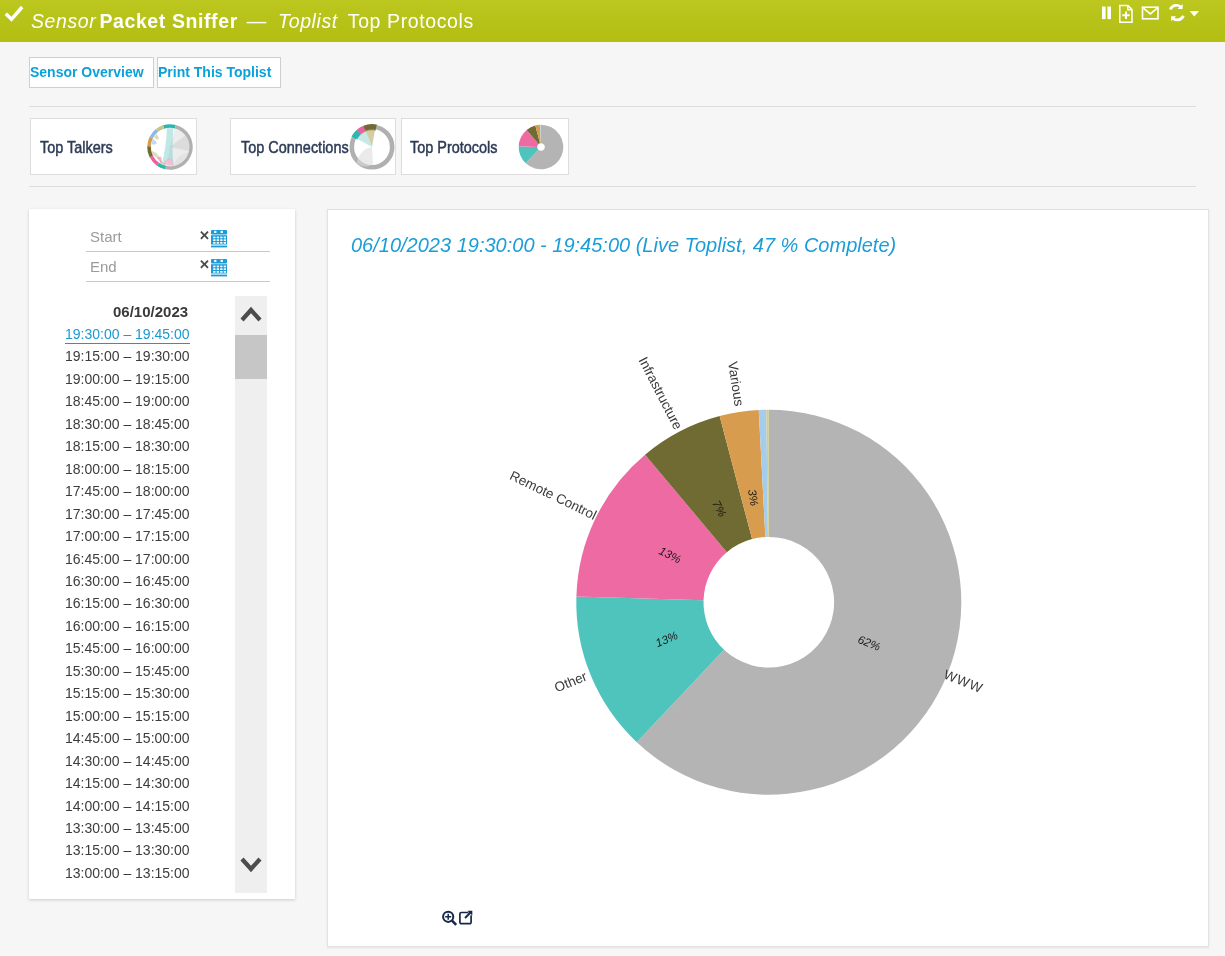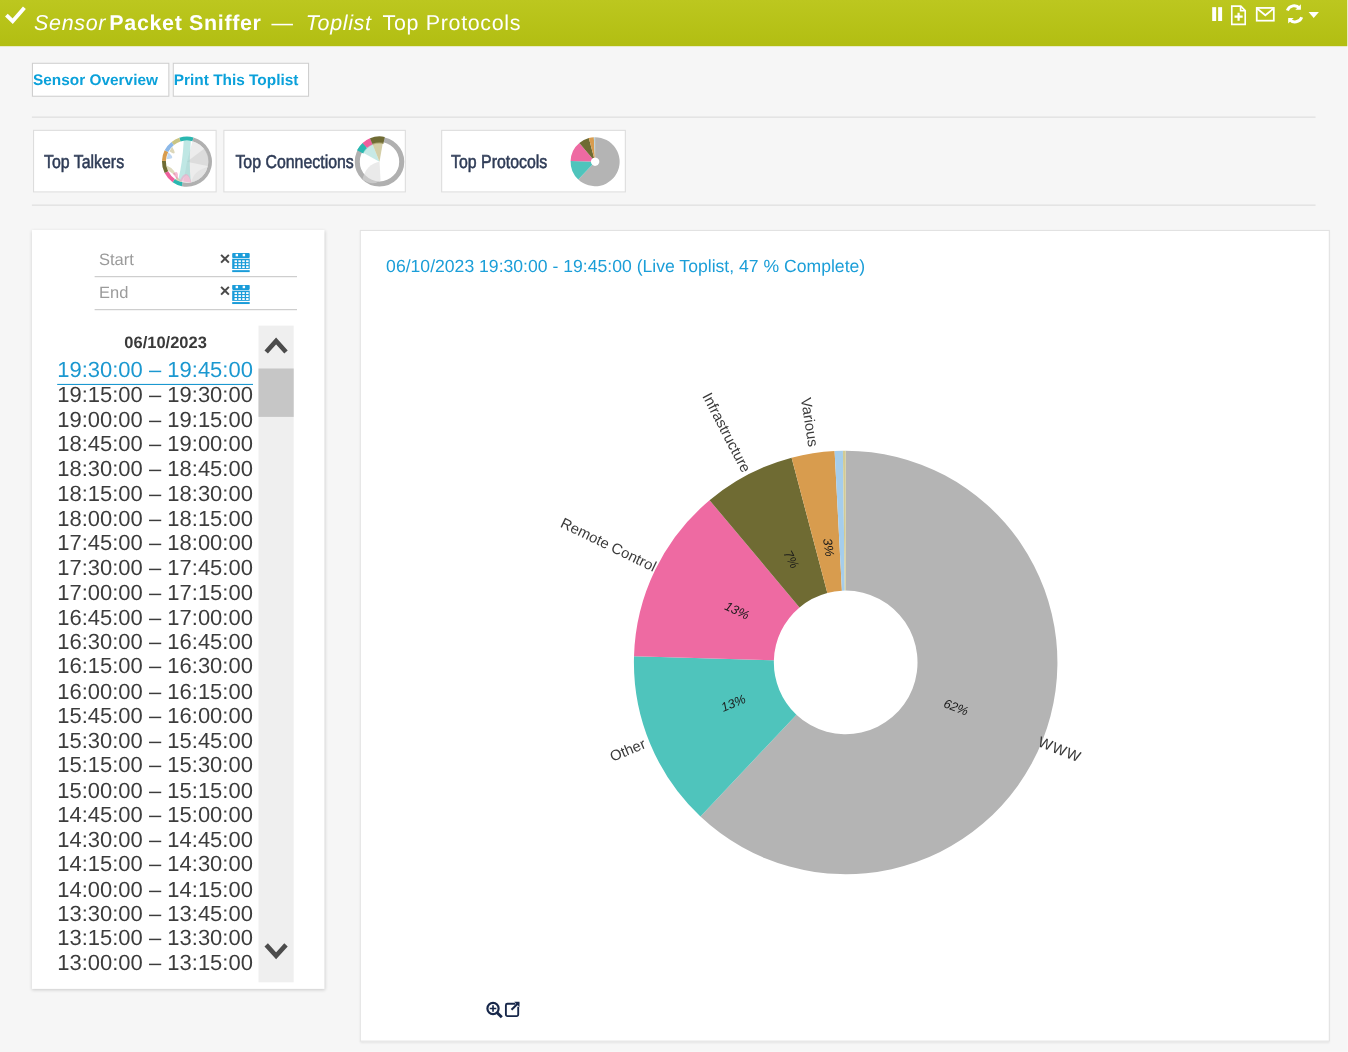--- a/index.html
+++ b/index.html
@@ -5,25 +5,25 @@
 html,body { width:1225px; height:956px; background:#f6f6f6; font-family:"Liberation Sans",sans-serif; overflow:hidden; position:relative; }
 .topbar { position:absolute; left:0; top:0; width:1225px; height:42px; background:linear-gradient(#bcc71f,#b2be12); color:#fff; }
 .tbtext { position:absolute; left:31px; top:0; height:42px; line-height:42px; font-size:19.5px; letter-spacing:0.6px; white-space:nowrap; }
 .btn { position:absolute; top:57px; height:31px; background:#fff; border:1px solid #cfcfcf; color:#0ba1da; font-weight:bold; font-size:14px; text-align:left; line-height:28px; }
 .hr1 { position:absolute; left:29px; width:1167px; height:0; border-top:1px solid #ddd; }
 .card { position:absolute; top:118px; height:57px; background:#fff; border:1px solid #ddd; }
 .cardtitle { position:absolute; top:1px; height:55px; line-height:55px; font-size:17px; font-weight:normal; color:#2e3b56; white-space:nowrap; transform:scaleX(0.85); transform-origin:left center; -webkit-text-stroke:0.5px #2e3b56; }
 .thumb { position:absolute; top:3.7px; width:48px; height:48px; }
 .sidebar { position:absolute; left:29px; top:209px; width:266px; height:690px; background:#fff; box-shadow:0 1px 3px rgba(0,0,0,0.18); }
 .maincard { position:absolute; left:327px; top:209px; width:882px; height:738px; background:#fff; border:1px solid #e2e2e2; box-shadow:0 1px 2px rgba(0,0,0,0.08); }
-.mtitle { position:absolute; left:23px; top:24px; font-size:16px; color:#1b9ed8; }
+.mtitle { position:absolute; left:23px; top:24px; font-size:20px; color:#1b9ed8;font-style:italic; }
 .field { position:absolute; left:22px; width:184px; border-bottom:1px solid #c9c9c9; height:30px; color:#9b9b9b; font-size:15px; line-height:30px; padding-left:4px;margin-left:35px; }
 .fx { position:absolute; left:170px; font-size:12px; color:#4a4a4a; font-weight:bold; font-size:13px; font-family:"Liberation Sans",sans-serif; }
 .datehdr { position:absolute; left:36px; top:94px; font-size:15px; font-weight:bold; color:#3a3a3a;margin-left:48px; }
-.titem { position:absolute; left:23px; font-size:20px; color:#3c3c3c; white-space:nowrap; }
+.titem { position:absolute; left:36px; font-size:14px; color:#3c3c3c; white-space:nowrap; }
 .titem .sel { color:#1b98d0; border-bottom:1px solid #1b98d0; padding-bottom:1px; }
 .track { position:absolute; left:206px; top:87px; width:32px; height:597px; background:#efefef; }
 .sthumb { position:absolute; left:206px; top:126px; width:32px; height:44px; background:#c6c6c6; }
 </style></head>
 <body>
 <div class="topbar">
 <svg width="20" height="17" viewBox="0 0 20 17" style="position:absolute;left:4px;top:5px">
 <path d="M1.8 8.8 L7.5 14.3 L18.2 2" stroke="#fff" stroke-width="3.5" fill="none"></path>
 </svg>
 <div class="tbtext"><i>Sensor</i><b style="margin-left:3px">Packet Sniffer</b><span style="margin-left:9px">—</span><i style="margin-left:11px">Toplist</i><span style="margin-left:10px">Top Protocols</span></div>
@@ -60,21 +60,21 @@
         <path d="M24 24 L40 12 A19 19 0 0 1 43 28 Z" fill="#cccccc" fill-opacity="0.5"></path>
         <path d="M21 5.2 Q20 25 16 40.5 L19 42.2 Q24 30 27.5 42.8 Q25.5 25 27.5 5.2 Z" fill="#7fd0ca" fill-opacity="0.5"></path>
         <path d="M5.3 27.5 Q15 31 14 41 L20 42.5 Q14 36 6.2 31.5 Z" fill="#c5bd8a" fill-opacity="0.55"></path>
         <path d="M10.5 10.5 Q16 20 8 14.5 Z" fill="#c5bd8a" fill-opacity="0.6"></path>
         <path d="M6.8 15.5 Q15 22 5.6 21.5 Z" fill="#8cb8e8" fill-opacity="0.55"></path>
         <path d="M11 35 Q17 30 15.5 40.5 Z" fill="#ee5f9d" fill-opacity="0.45"></path>
         <path d="M17 41.8 Q24 28 28 42.8 Z" fill="#f0a3c5" fill-opacity="0.6"></path>
         <path d="M28 42.8 Q30 32 42.5 29 A19 19 0 0 1 30 42.3 Z" fill="#d9d9d9" fill-opacity="0.5"></path>
       </svg></div>
 </div>
-<div class="card" style="left:203px;width:166px">
+<div class="card" style="left:230px;width:166px">
   <div class="cardtitle" style="left:10px">Top Connections</div>
   <div class="thumb" style="left:117px"><svg width="48" height="48" viewBox="0 0 48 48">
         <circle cx="24" cy="24" r="20.2" fill="none" stroke="#b0b0b0" stroke-width="4.6"></circle>
         <path d="M3.51 13.56 A23 23 0 0 1 8.61 6.91 L12.96 11.74 A16.5 16.5 0 0 0 9.30 16.51 Z" fill="#2ab7b0"></path>
         <path d="M8.61 6.91 A23 23 0 0 1 15.38 2.67 L17.82 8.70 A16.5 16.5 0 0 0 12.96 11.74 Z" fill="#ee5f9d"></path>
         <path d="M15.38 2.67 A23 23 0 0 1 28.78 1.50 L27.43 7.86 A16.5 16.5 0 0 0 17.82 8.70 Z" fill="#6f6b33"></path>
         <path d="M24 24 L9.13 15.76 A17 17 0 0 1 17.63 8.24 Z" fill="#a9ddd8" fill-opacity="0.65"></path>
         <path d="M24 24 L17.44 7.77 A17.5 17.5 0 0 1 27.04 6.77 Z" fill="#c5bd8a" fill-opacity="0.75"></path>
         <path d="M24 24 Q12 26 8.5 40 Q17 46.5 25 41 Z" fill="#dcdcdc" fill-opacity="0.6"></path>
       </svg></div>

